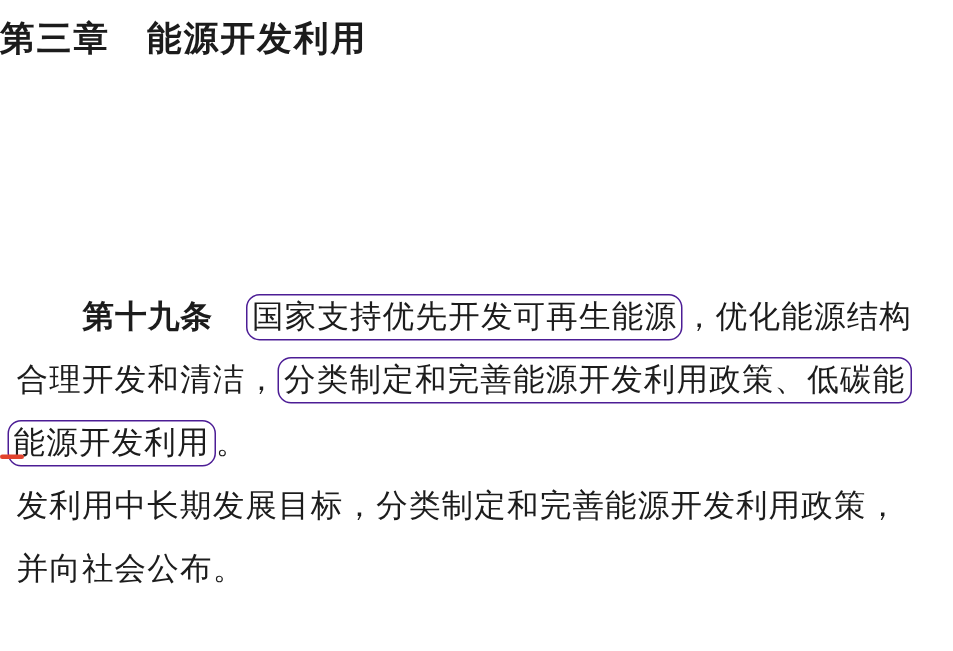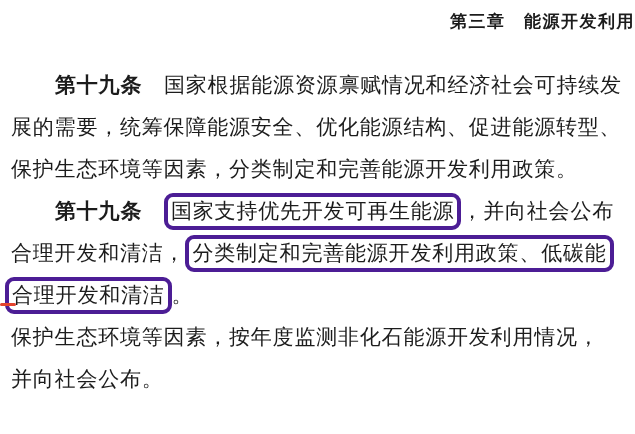--- a/index.html
+++ b/index.html
@@ -15,22 +15,22 @@
     overflow: hidden;
     font-family: "Liberation Serif", "DejaVu Serif", serif;
     color: #1c1c1c;
   }
   .title {
     position: absolute;
     top: 10px;
     left: 0;
     right: 0;
     margin: 0;
-    text-align: right;
-    font-size: 17px;
+    text-align: left;
+    font-size: 23px;
     font-weight: bold;
     letter-spacing: 1.5px;
     white-space: nowrap;
   }
   .para {
     position: absolute;
     left: 11px;
     right: 8px;
   }
   .line {
@@ -40,21 +40,21 @@
     letter-spacing: 0.8px;
     white-space: nowrap;
   }
   .indent {
     text-indent: 44px;
   }
   .bold {
     font-weight: bold;
   }
   .redbox {
-    border: 4px solid #4c1d95;
+    border: 1px solid #4c1d95;
     border-radius: 9px;
     padding: 2px 3px 3px 3px;
   }
   .redbox-left-edge {
     margin-left: -6px;
   }
   .connector {
     position: absolute;
     left: 0;
     top: 303px;
@@ -64,32 +64,27 @@
     border-radius: 2px;
   }
 </style>
 </head>
 <body>
 
 <div class="page">
 
   <h1 class="title">第三章　能源开发利用</h1>
 
-  <div class="para" style="top:64px">
-    <div class="line indent"><span class="bold">第十九条</span><span>　国家根据能源资源禀赋情况和经济社会可持续发</span></div>
-    <div class="line">展的需要，统筹保障能源安全、优化能源结构、促进能源转型、</div>
-    <div class="line">保护生态环境等因素，分类制定和完善能源开发利用政策。</div>
-  </div>
 
   <div class="para" style="top:190px">
-    <div class="line indent"><span class="bold">第十九条</span><span>　</span><span class="redbox">国家支持优先开发可再生能源</span><span>，并向社会公布</span></div>
+    <div class="line indent"><span class="bold">第十九条</span><span>　</span><span class="redbox">国家支持优先开发可再生能源</span><span>，优化能源结构</span></div>
     <div class="line"><span>合理开发和清洁，</span><span class="redbox">分类制定和完善能源开发利用政策、低碳能</span></div>
-    <div class="line"><span class="redbox redbox-left-edge">合理开发和清洁</span><span>。</span></div>
+    <div class="line"><span class="redbox redbox-left-edge">能源开发利用</span><span>。</span></div>
   </div>
 
   <div class="para" style="top:316px">
-    <div class="line">保护生态环境等因素，按年度监测非化石能源开发利用情况，</div>
+    <div class="line">发利用中长期发展目标，分类制定和完善能源开发利用政策，</div>
     <div class="line">并向社会公布。</div>
   </div>
 
   <div class="connector"></div>
 
 </div>
 
 </body></html>

